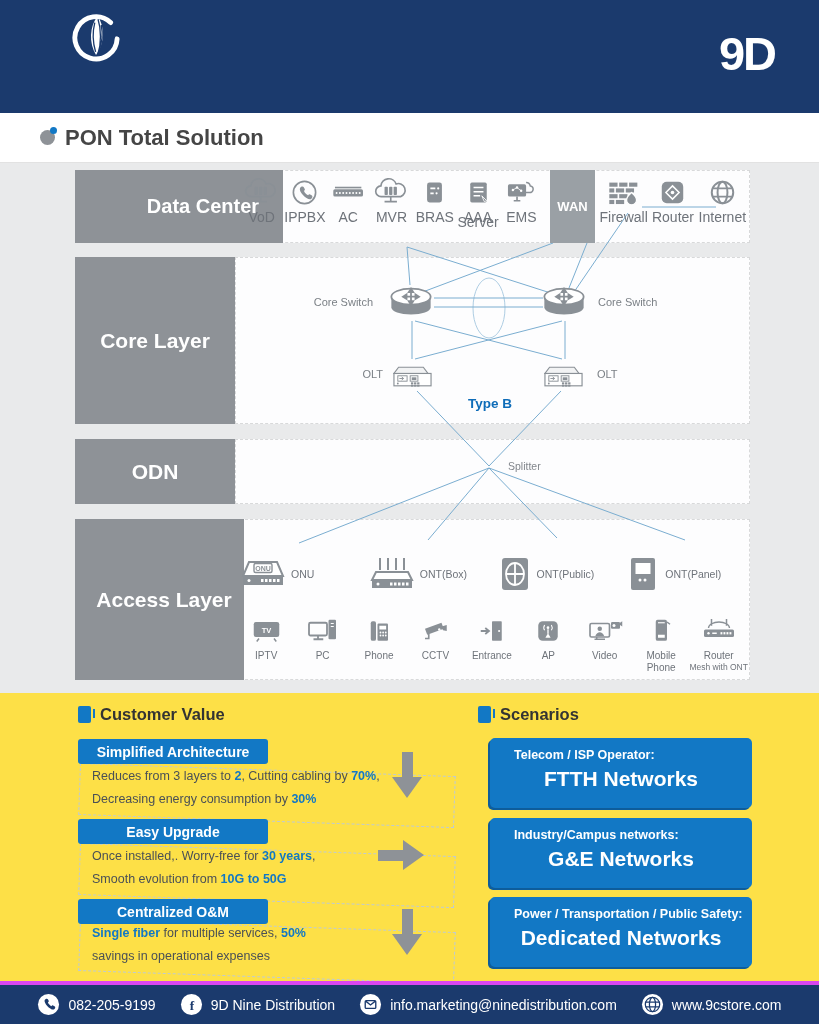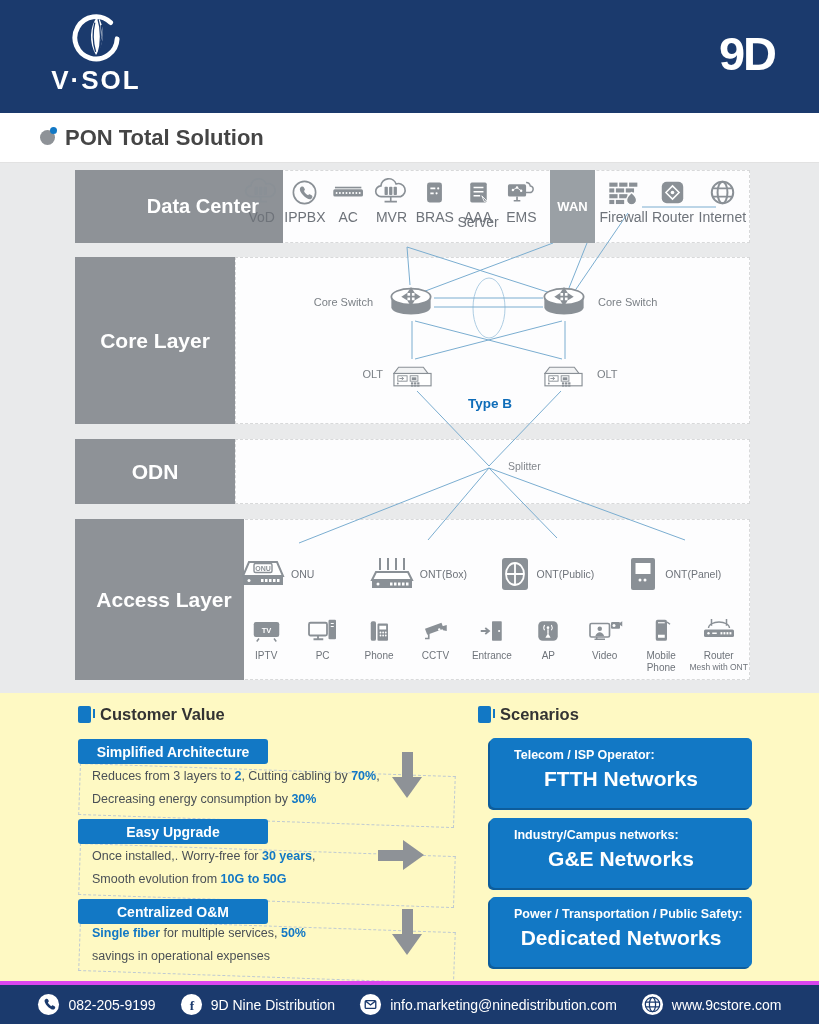--- a/index.html
+++ b/index.html
@@ -61,21 +61,21 @@
   .term .lbl{font-size:10.5px;color:#6e737a;margin-top:4px;}
 
   #devices{position:absolute;left:238px;top:452px;width:510px;height:64px;display:flex;z-index:2;}
   .dev{flex:1;display:flex;flex-direction:column;align-items:center;}
   .dev .ic{height:32px;display:flex;align-items:center;justify-content:center;}
   .dev .ic svg{height:30px;}
   .dev .lbl{font-size:10px;color:#6e737a;margin-top:3px;text-align:center;white-space:pre-line;line-height:11.5px;}
   .dev .sub{font-size:8.5px;color:#6e737a;line-height:10px;white-space:nowrap;}
 
   
-  .bottom{position:absolute;left:0;top:693px;right:0;height:288px;background:#fef9c3;}
+  .bottom{position:absolute;left:0;top:693px;right:0;height:288px;background:#fde047;}
   .sec-head{position:absolute;display:flex;align-items:center;font-size:16.5px;font-weight:bold;color:#333;}
   #cv-head{left:78px;top:12px;} #sc-head{left:478px;top:12px;}
   .flag{width:13px;height:17px;background:#1278c5;border-radius:2px;margin-right:9px;position:relative;flex:none;}
   .flag::after{content:"";position:absolute;right:-4px;top:3px;width:2px;height:9px;background:#1278c5;}
 
   .cv-pill{position:absolute;left:78px;width:190px;height:25px;background:#1278c5;border-radius:3px;color:#fff;
            font-weight:bold;font-size:14px;display:flex;align-items:center;justify-content:center;z-index:2;}
   #pill-0{top:46px;} #pill-1{top:126px;} #pill-2{top:206px;}
   .cv-dash{position:absolute;left:80px;width:374px;height:50px;border:1px dashed #bfcad2;
            transform:rotate(2deg);transform-origin:0 0;z-index:0;}
@@ -114,21 +114,20 @@
     <div class="vsol">
       <div class="mark">
         <svg viewBox="0 0 64 64">
           <path d="M50 13A26 26 0 1 0 58 33" fill="none" stroke="#fff" stroke-width="6" stroke-linecap="round"></path>
           <path d="M34 5c9 13 9 33-2 48C23 38 24 18 34 5z" fill="#fff"></path>
           <g stroke="#1b3a6d" stroke-width="1.6" fill="none">
             <path d="M30.5 13c-3 12-2 26 1 36M34.5 9c4 12 4 30 0 42M38.5 16c2 10 1 22-3 32"></path>
           </g>
         </svg>
       </div>
-      <div class="word">V·SOL</div>
     </div>
     <div class="nined">9D</div>
   </div>
 
   <div class="titlebar">
     <span class="title-ic"></span>
     <h1>PON Total Solution</h1>
   </div>
 
   <div class="diagram">

